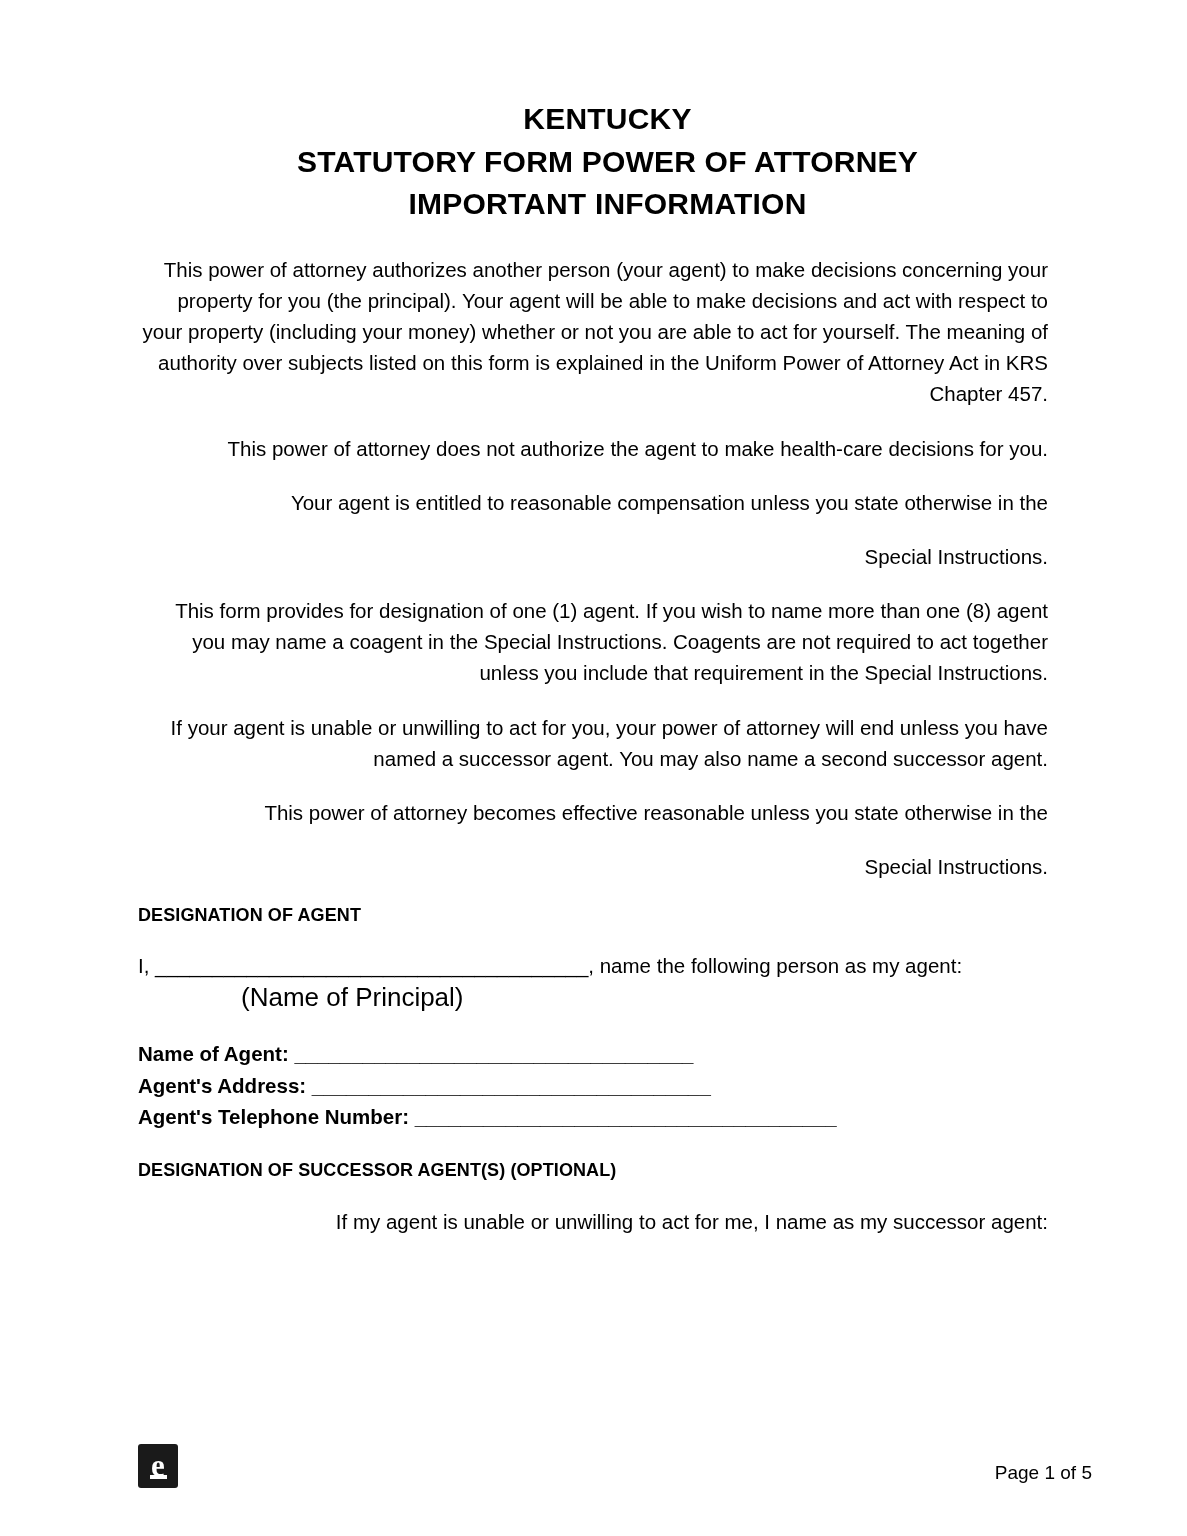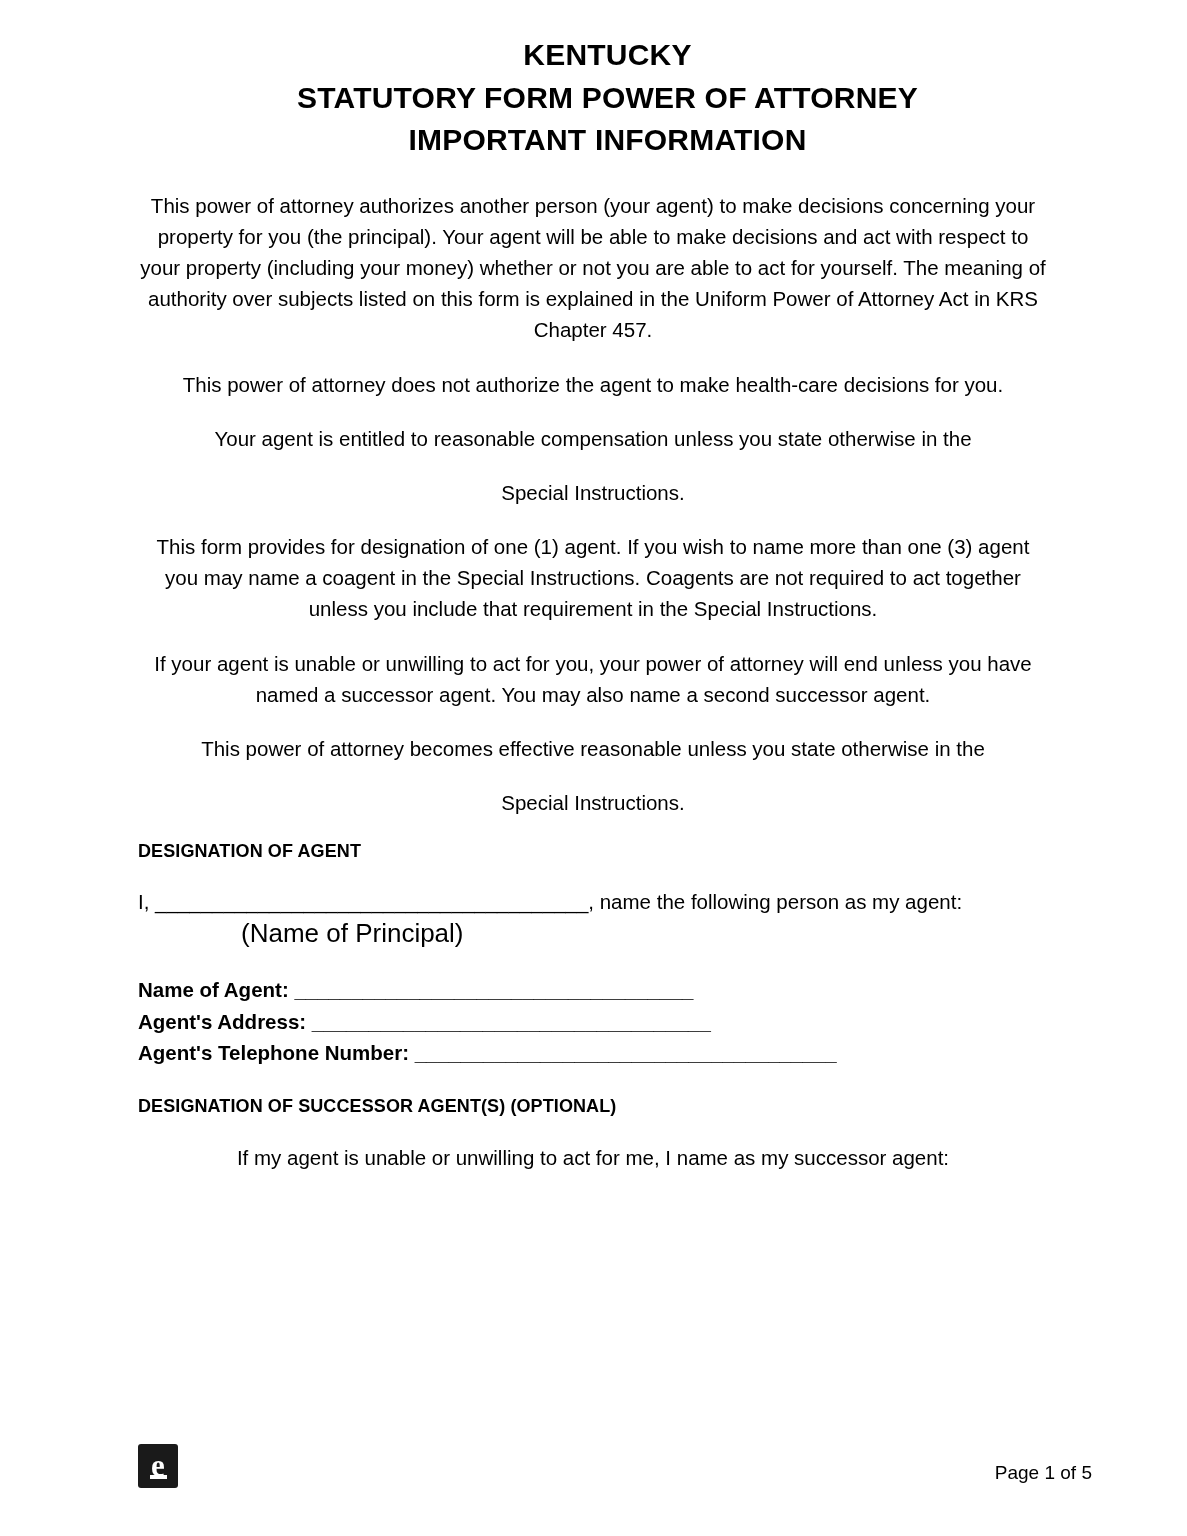--- a/index.html
+++ b/index.html
@@ -11,39 +11,39 @@
   body {
     width: 1187px;
     height: 1536px;
     font-family: "Liberation Sans", sans-serif;
     color: #000000;
     position: relative;
   }
   .page {
     width: 1187px;
     height: 1536px;
-    padding: 34px 110px 0 138px;
+    padding: 98px 110px 0 138px;
     position: relative;
   }
   .title-block {
     text-align: center;
     font-weight: bold;
     font-size: 30px;
     line-height: 1.42;
     letter-spacing: 0.2px;
     margin: 0 0 28px 0;
   }
   .title-line1 { display: block; }
   .title-line2 { display: block; }
   .title-line3 { display: block; text-align: center; }
   .body-text {
     font-size: 20.5px;
     line-height: 1.52;
     margin: 0 0 23px 0;
-    text-align: center;
+    text-align: right;
     max-width: 910px;
   }
   .section-head {
     font-size: 18px;
     font-weight: bold;
     margin: 0 0 25px 0;
     letter-spacing: 0.1px;
   }
   .fill-line {
     font-size: 20.5px;
@@ -112,21 +112,21 @@
   <div class="title-block">
     <span class="title-line1">KENTUCKY</span>
     <span class="title-line2">STATUTORY FORM POWER OF ATTORNEY</span>
     <span class="title-line3">IMPORTANT INFORMATION</span>
   </div>
 
   <p class="body-text">This power of attorney authorizes another person (your agent) to make decisions concerning your property for you (the principal). Your agent will be able to make decisions and act with respect to your property (including your money) whether or not you are able to act for yourself. The meaning of authority over subjects listed on this form is explained in the Uniform Power of Attorney Act in KRS Chapter 457.</p>
   <p class="body-text">This power of attorney does not authorize the agent to make health-care decisions for you.</p>
   <p class="body-text">Your agent is entitled to reasonable compensation unless you state otherwise in the</p>
   <p class="body-text">Special Instructions.</p>
-  <p class="body-text">This form provides for designation of one (1) agent. If you wish to name more than one (3) agent you may name a coagent in the Special Instructions. Coagents are not required to act together unless you include that requirement in the Special Instructions.</p>
+  <p class="body-text">This form provides for designation of one (1) agent. If you wish to name more than one (8) agent you may name a coagent in the Special Instructions. Coagents are not required to act together unless you include that requirement in the Special Instructions.</p>
   <p class="body-text">If your agent is unable or unwilling to act for you, your power of attorney will end unless you have named a successor agent. You may also name a second successor agent.</p>
   <p class="body-text">This power of attorney becomes effective reasonable unless you state otherwise in the</p>
   <p class="body-text">Special Instructions.</p>
 
   <h2 class="section-head">DESIGNATION OF AGENT</h2>
 
   <p class="fill-line">I, ______________________________________, name the following person as my agent:</p>
   <p class="principal-sub">(Name of Principal)</p>
 
   <div class="agent-block">

